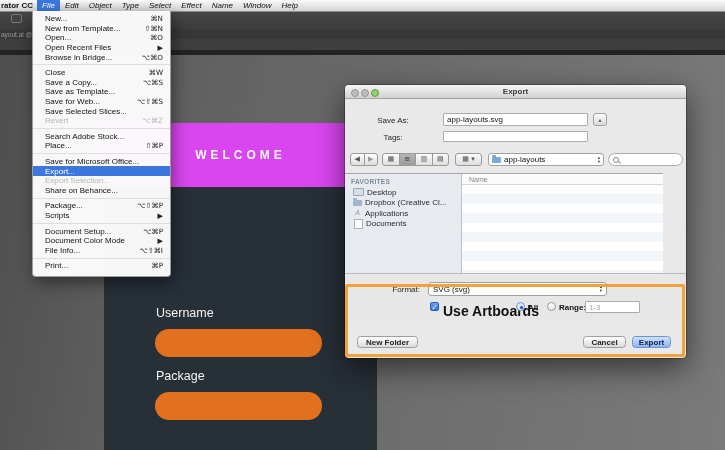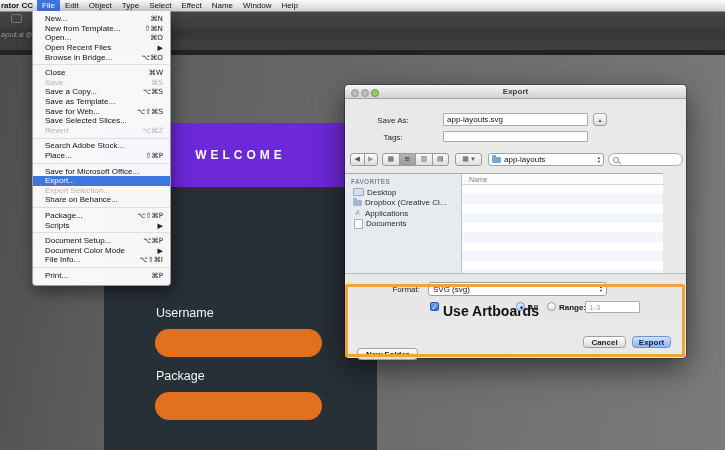--- a/index.html
+++ b/index.html
@@ -11,33 +11,33 @@
   .band-appbar{left:0;top:11px;width:725px;height:19px;background:linear-gradient(#464646,#3c3c3c);}
   .band-tabs{left:0;top:30px;width:725px;height:9px;background:#373737;}
   .band-sub{left:0;top:39px;width:725px;height:11px;background:#3e3e3e;}
   .band-dark{left:0;top:50px;width:725px;height:5px;background:#232323;}
   .canvas{left:0;top:55px;width:725px;height:395px;background:linear-gradient(100deg,#4e4e4e 0%,#616161 25%,#6e6e6e 60%,#7a7a7a 100%);}
   .appbar-icon{left:11px;top:14px;width:9px;height:7px;border:1px solid #787878;border-radius:2px;}
   .doc-tab{left:1px;top:30px;font-size:6.5px;color:#989898;line-height:9px;white-space:nowrap;}
 
   
   .artboard{left:104px;top:123px;width:273px;height:327px;background:#272f37;}
-  .ab-header{position:absolute;left:0;top:0;width:273px;height:64px;background:#6d28d9;
+  .ab-header{position:absolute;left:0;top:0;width:273px;height:64px;background:#d946ef;
              display:flex;align-items:center;justify-content:center;}
   .ab-title{color:#fafafa;font-size:12px;font-weight:bold;letter-spacing:4px;}
   .ab-label{position:absolute;left:52px;color:#f4f5f6;font-size:12.5px;}
   .ab-pill{position:absolute;left:51px;width:167px;height:28px;border-radius:14px;background:#e2711f;}
   .u-label{top:183px;} .u-pill{top:206px;} .p-label{top:246px;} .p-pill{top:269px;}
 
   
   .menubar{left:0;top:0;width:725px;height:11px;background:linear-gradient(#fafafa,#d2d2d2);
            border-bottom:1px solid #8c8c8c;display:flex;align-items:stretch;font-size:8px;z-index:40;}
   .mb-app{font-weight:bold;color:#111;padding:0 4px 0 1px;line-height:11px;}
   .mb-items{display:flex;}
-  .mb-item{padding:0 5px;line-height:11px;color:#111;}
+  .mb-item{padding:0 5px;line-height:11px;color:#111;font-style:italic;}
   .mb-item.active{background:#3b77dd;color:#fff;}
 
   
   .filemenu{left:32px;top:11px;width:137px;background:rgba(253,253,253,.97);
             border:1px solid #9d9d9d;border-top:none;border-radius:0 0 4px 4px;
             padding:3px 0 5px;box-shadow:2px 6px 16px rgba(0,0,0,.45);z-index:45;}
   .fm-item{display:flex;justify-content:space-between;align-items:center;height:9.6px;
            padding:0 7px 0 12px;font-size:8px;color:#111;}
   .fm-label{white-space:nowrap;}
   .fm-short{font-family:"DejaVu Sans",sans-serif;font-size:7.2px;color:#222;white-space:nowrap;}
@@ -119,21 +119,21 @@
   .radio.off{left:202px;border:1px solid #9a9a9a;background:linear-gradient(#fdfdfd,#e7e7e7);}
   .radio-label-all{position:absolute;left:183px;top:29px;font-size:8px;font-weight:bold;color:#111;}
   .radio-label-range{position:absolute;left:214px;top:29px;font-size:8px;font-weight:bold;color:#111;}
   .range-field{left:240px;top:27px;width:55px;height:12px;color:#a9a9a9;}
 
   
   .footer{position:absolute;left:0;top:248px;width:341px;height:25px;}
   .btn{position:absolute;top:3px;height:12px;border:1px solid #9f9f9f;border-radius:3.5px;
        background:linear-gradient(#ffffff,#dadada);font-size:8px;font-weight:bold;color:#222;
        text-align:center;line-height:11px;box-sizing:border-box;}
-  .btn-newfolder{left:12px;width:61px;margin-top:12px;}
+  .btn-newfolder{left:12px;width:61px;}
   .btn-cancel{left:238px;width:43px;text-align:center;}
   .btn-export{left:287px;width:39px;background:linear-gradient(#cfe1fb,#8cb4f2);border-color:#6f94cf;color:#0d2246;}
 
   
   .annotation{left:345px;top:284px;width:340px;height:73px;border:3px solid #f3a23a;border-radius:2px;
               box-sizing:border-box;pointer-events:none;z-index:60;}
 </style>
 </head>
 <body>
 
@@ -195,24 +195,20 @@
         <span class="fm-label">Browse in Bridge...</span>
         <span class="fm-short">⌥⌘O</span>
       </div>
       <div class="fm-item separator">
         <span class="fm-label"></span>
         <span class="fm-short"></span>
       </div>
       <div class="fm-item">
         <span class="fm-label">Close</span>
         <span class="fm-short">⌘W</span>
-      </div>
-      <div class="fm-item disabled">
-        <span class="fm-label">Save</span>
-        <span class="fm-short">⌘S</span>
       </div>
       <div class="fm-item">
         <span class="fm-label">Save a Copy...</span>
         <span class="fm-short">⌥⌘S</span>
       </div>
       <div class="fm-item">
         <span class="fm-label">Save as Template...</span>
         <span class="fm-short"></span>
       </div>
       <div class="fm-item">

